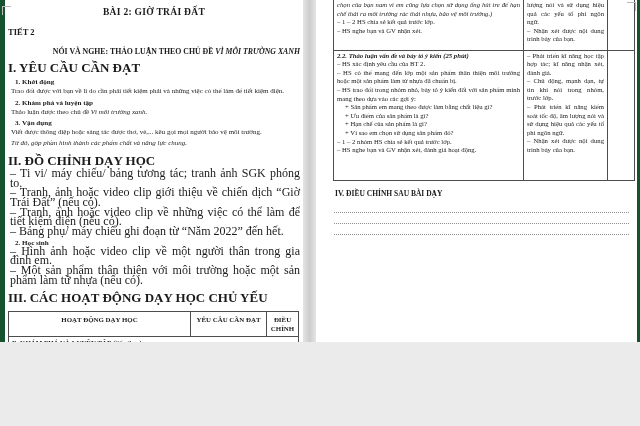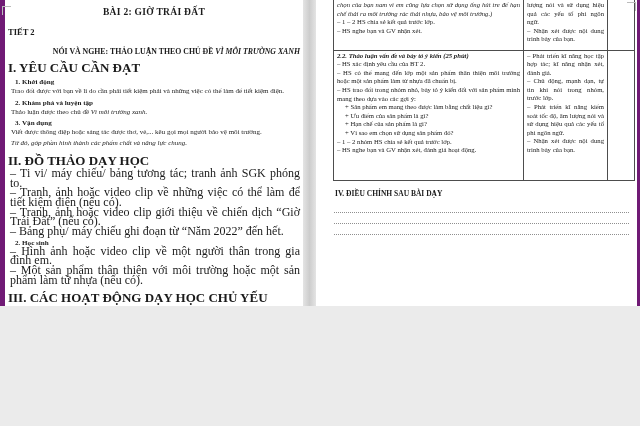--- a/index.html
+++ b/index.html
@@ -1,19 +1,19 @@
 <!DOCTYPE html>
 <html><head>
 <meta charset="utf-8">
 <style>
   * { margin:0; padding:0; box-sizing:border-box; }
   html,body { background:#ebebeb; }
   .canvas {
-    position:relative; width:640px; height:306px; overflow:hidden;
-    background:#701a75; color:#1b1b1b;
+    position:relative; width:640px; height:342px; overflow:hidden;
+    background:#14532d; color:#1b1b1b;
     font-family:"Liberation Serif","DejaVu Serif",serif;
   }
   .page { position:absolute; top:0; height:426px; background:#ffffff; overflow:hidden; }
   .page-l { left:5px;  width:298px; }
   .page-r { left:316px; width:321px; }
   .gutter { position:absolute; left:303px; top:0; width:13px; height:426px;
             background:linear-gradient(to right,#e4e4e4,#cdcdcd 50%,#e4e4e4); }
 
   
   .pl-content { position:absolute; left:3px; top:0; width:292px; }
@@ -68,24 +68,24 @@
 
       <div class="sec">I. YÊU CẦU CẦN ĐẠT</div>
       <div class="sub">1. Khởi động</div>
       <div class="p">Trao đổi được với bạn về lí do cần phải tiết kiệm phải và những việc có thể làm để tiết kiệm điện.</div>
       <div class="sub">2. Khám phá và luyện tập</div>
       <div class="p"><span>Thảo luận được theo chủ đề </span><span class="it">Vì môi trường xanh.</span></div>
       <div class="sub">3. Vận dụng</div>
       <div class="p">Viết được thông điệp hoặc sáng tác được thơ, vè,... kêu gọi mọi người bảo vệ môi trường.</div>
       <div class="p it">Từ đó, góp phần hình thành các phẩm chất và năng lực chung.</div>
 
-      <div class="sec">II. ĐỒ THẢO DẠY HỌC</div>
+      <div class="sec">II. ĐỒ CHỈNH DẠY HỌC</div>
       <div class="li">– Ti vi/ máy chiếu/ bảng tương tác; tranh ảnh SGK phóng to.</div>
+      <div class="li">– Tranh, ảnh hoặc video clip giới thiệu về chiến dịch “Giờ Trái Đất” (nếu có).</div>
       <div class="li">– Tranh, ảnh hoặc video clip về những việc có thể làm để tiết kiệm điện (nếu có).</div>
-      <div class="li">– Tranh, ảnh hoặc video clip giới thiệu về chiến dịch “Giờ Trái Đất” (nếu có).</div>
       <div class="li">– Bảng phụ/ máy chiếu ghi đoạn từ “Năm 2022” đến hết.</div>
       <div class="sub">2. Học sinh</div>
       <div class="li">– Hình ảnh hoặc video clip về một người thân trong gia đình em.</div>
       <div class="li">– Một sản phẩm thân thiện với môi trường hoặc một sản phẩm làm từ nhựa (nếu có).</div>
 
       <div class="sec">III. CÁC HOẠT ĐỘNG DẠY HỌC CHỦ YẾU</div>
 
       <table class="tbl-l">
         <colgroup>
             <col class="c1">

